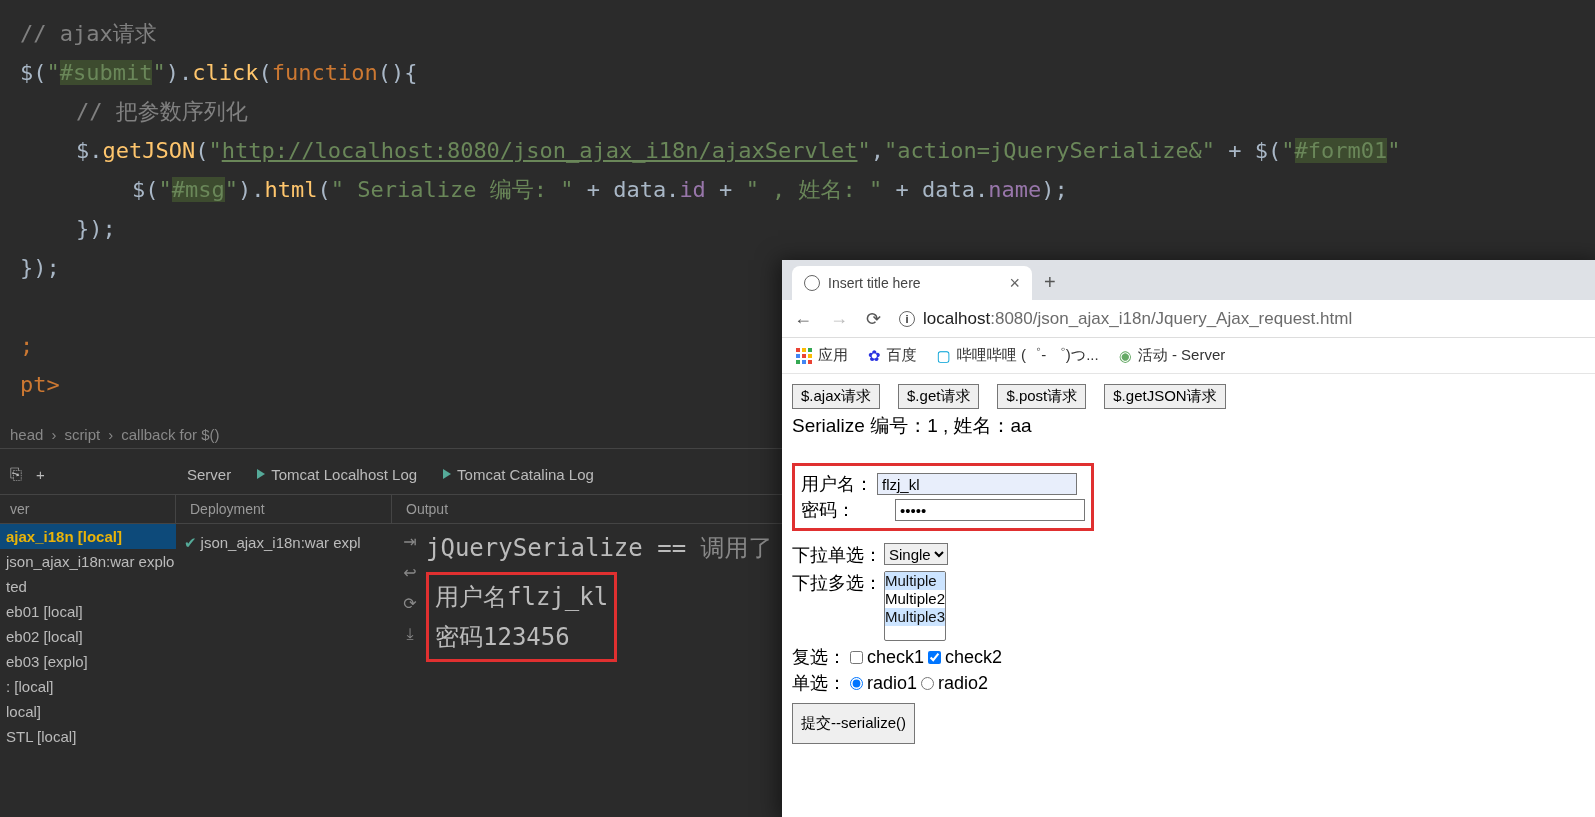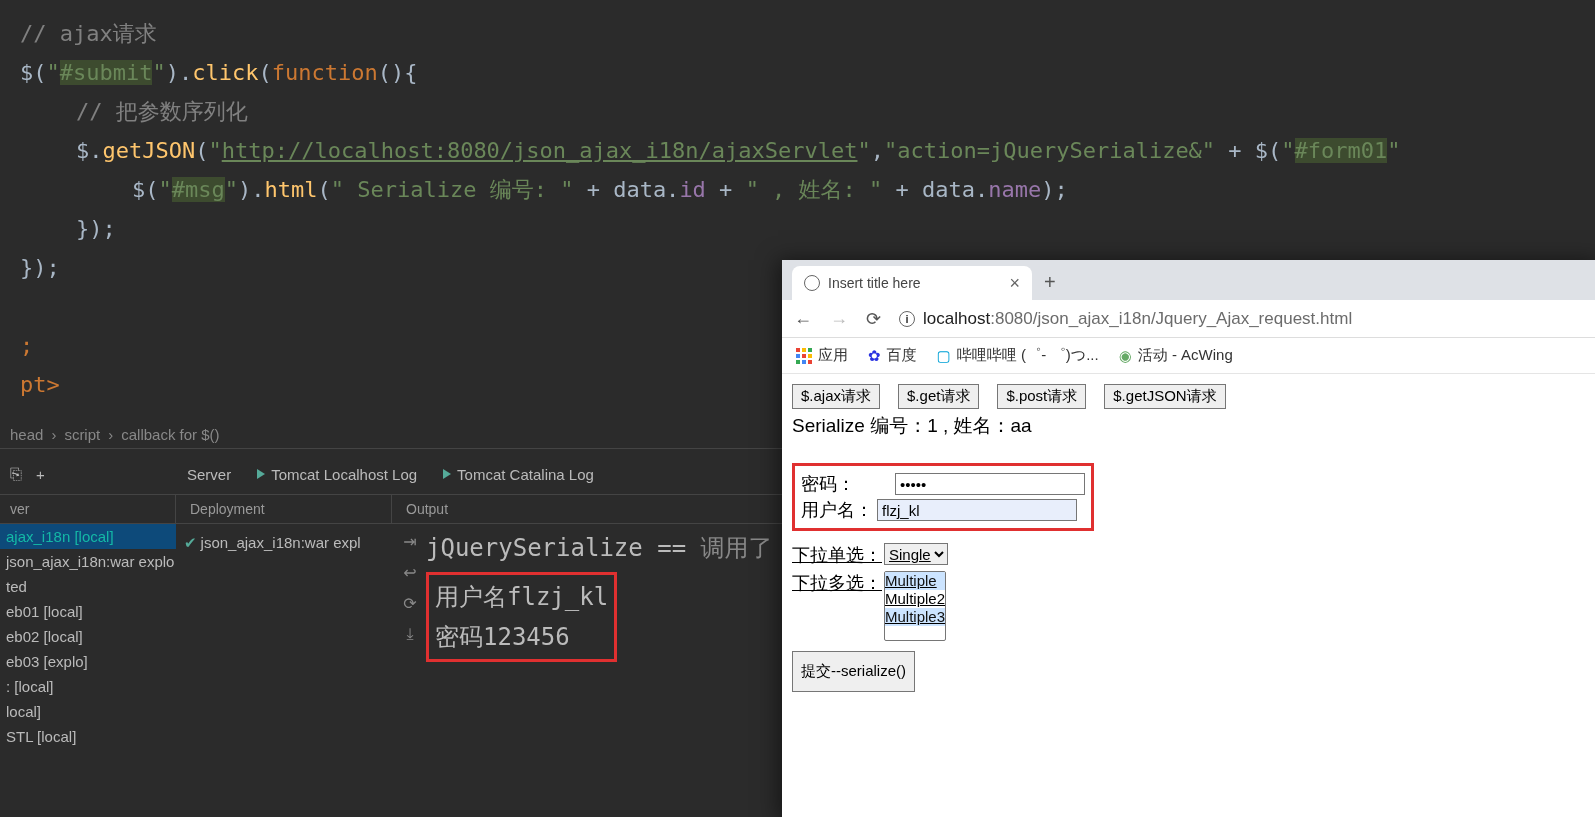--- a/index.html
+++ b/index.html
@@ -29,21 +29,21 @@
 .panel-tabs .tab { display: flex; align-items: center; gap: 6px; }
 .play-icn { width: 0; height: 0; border-left: 8px solid #5a9; border-top: 5px solid transparent; border-bottom: 5px solid transparent; display: inline-block; }
 
 .panel-headers { position: absolute; top: 494px; left: 0; right: 0; height: 30px; display: flex; color: #999; font-size: 14px; border-top: 1px solid #444; border-bottom: 1px solid #444; align-items: center; }
 .ph-left { width: 176px; padding-left: 10px; border-right: 1px solid #444; height: 100%; display:flex; align-items:center;}
 .ph-deploy { width: 216px; padding-left: 14px; border-right: 1px solid #444; height: 100%; display:flex; align-items:center;}
 .ph-output { padding-left: 14px; height:100%; display:flex; align-items:center;}
 
 .sidebar-list { position: absolute; top: 524px; left: 0; width: 176px; color: #bbb; font-size: 15px; }
 .sidebar-list .item { padding: 4px 6px; white-space: nowrap; overflow: hidden; }
-.sidebar-list .item.sel { background: #0d4a7a; color: #14b8a6; }
+.sidebar-list .item.sel { background: #0d4a7a; color: #eab308; font-weight: bold; }
 
 .deploy-col { position: absolute; top: 524px; left: 176px; width: 216px; color: #bbb; font-size: 15px; padding: 10px 8px; }
 .deploy-col .check { color: #5a9; margin-right: 4px; }
 .output-icons { position: absolute; top: 532px; left: 396px; width: 28px; color: #888; font-size: 16px; display: flex; flex-direction: column; gap: 12px; align-items:center;}
 .output-text { position: absolute; top: 528px; left: 426px; font-family: "Consolas", monospace; font-size: 24px; color: #bbb; line-height: 40px; }
 .output-box { border: 3px solid #e03030; padding: 2px 6px; margin-top: 4px; display: inline-block; }
 
 
 .browser { position: absolute; top: 260px; left: 782px; width: 820px; height: 560px; background: #fff; box-shadow: -4px 0 20px rgba(0,0,0,0.5); }
 .tab-bar { height: 40px; background: #dee1e6; display: flex; align-items: flex-end; padding-left: 10px; }
@@ -68,21 +68,21 @@
 .btn-row { display: flex; gap: 18px; margin-bottom: 4px; }
 .btn-row button { font-size: 15px; padding: 2px 8px; background: #efefef; border: 1px solid #767676; cursor: pointer; }
 .result-text { margin-bottom: 24px; font-size: 19px; }
 
 .form-box { border: 3px solid #e03030; padding: 4px 6px; display: inline-block; margin-bottom: 8px; }
 .form-row { display: flex; align-items: center; margin: 2px 0; font-size: 18px; }
 .form-row label { min-width: 76px; }
 .form-row input[type=text], .form-row input[type=password] { border: 1px solid #767676; padding: 1px 4px; font-size: 15px; width: 200px; height: 22px; }
 .form-row input.hl { background: #e8eefb; }
 
-.sel-row { display: flex; align-items: flex-start; margin: 4px 0; font-size: 18px; text-decoration: underline; }
+.sel-row { display: flex; align-items: flex-start; margin: 4px 0; font-size: 18px; }
 .sel-row label { min-width: 92px; }
 select { border: 1px solid #767676; font-size: 15px; }
 select.single { height: 22px; }
 select.multi { height: 70px; }
 select.multi option.sel { background: #cce4ff; }
 
 .chk-row, .rad-row { font-size: 18px; margin: 2px 0; display:flex; align-items:center; gap:4px;}
 .submit-btn { font-size: 15px; padding: 10px 8px; background: #efefef; border: 1px solid #767676; margin-top: 6px; cursor:pointer;}
 </style>
 </head>
@@ -199,50 +199,64 @@
     <div class="bk">
         <span style="color:#2932e1">✿</span>
         <span>百度</span>
       </div>
     <div class="bk">
         <span style="color:#00a1d6">▢</span>
         <span>哔哩哔哩 (゜- ゜)つ...</span>
       </div>
     <div class="bk">
         <span style="color:#6a6">◉</span>
-        <span>活动 - AcWing</span>
+        <span>活动 - Server</span>
       </div>
   </div>
   <div class="page">
     <div class="btn-row">
       <button>$.ajax请求</button>
       <button>$.get请求</button>
       <button>$.post请求</button>
       <button>$.getJSON请求</button>
     </div>
     <div class="result-text">Serialize 编号：1 , 姓名：aa</div>
 
     <div class="form-box">
       <div class="form-row">
+        <label>用户名：</label>
+        <input type="text" class="hl" value="flzj_kl" style="">
+      </div>
+      <div class="form-row">
         <label>密码：</label>
         <input type="text" style="width: 190px; margin-left: 18px;" value="•••••">
-      </div>
-      <div class="form-row">
-        <label>用户名：</label>
-        <input type="text" class="hl" value="flzj_kl" style="">
       </div>
     </div>
 
     <div class="sel-row">
       <label>下拉单选：</label>
       <select class="single"><option>Single</option></select>
     </div>
     <div class="sel-row">
       <label>下拉多选：</label>
       <select class="multi" multiple="" size="3">
         <option selected="" class="sel">Multiple</option>
         <option>Multiple2</option>
         <option selected="" class="sel">Multiple3</option>
       </select>
     </div>
+    <div class="chk-row">
+      <span>复选：</span>
+      <input type="checkbox" style=""> 
+        <span>check1</span>
+      <input type="checkbox" checked="" style=""> 
+        <span>check2</span>
+    </div>
+    <div class="rad-row">
+      <span>单选：</span>
+      <input type="radio" name="r" checked="" style=""> 
+        <span>radio1</span>
+      <input type="radio" name="r" style=""> 
+        <span>radio2</span>
+    </div>
     <button class="submit-btn">提交--serialize()</button>
   </div>
 </div>
 
 </body></html>

